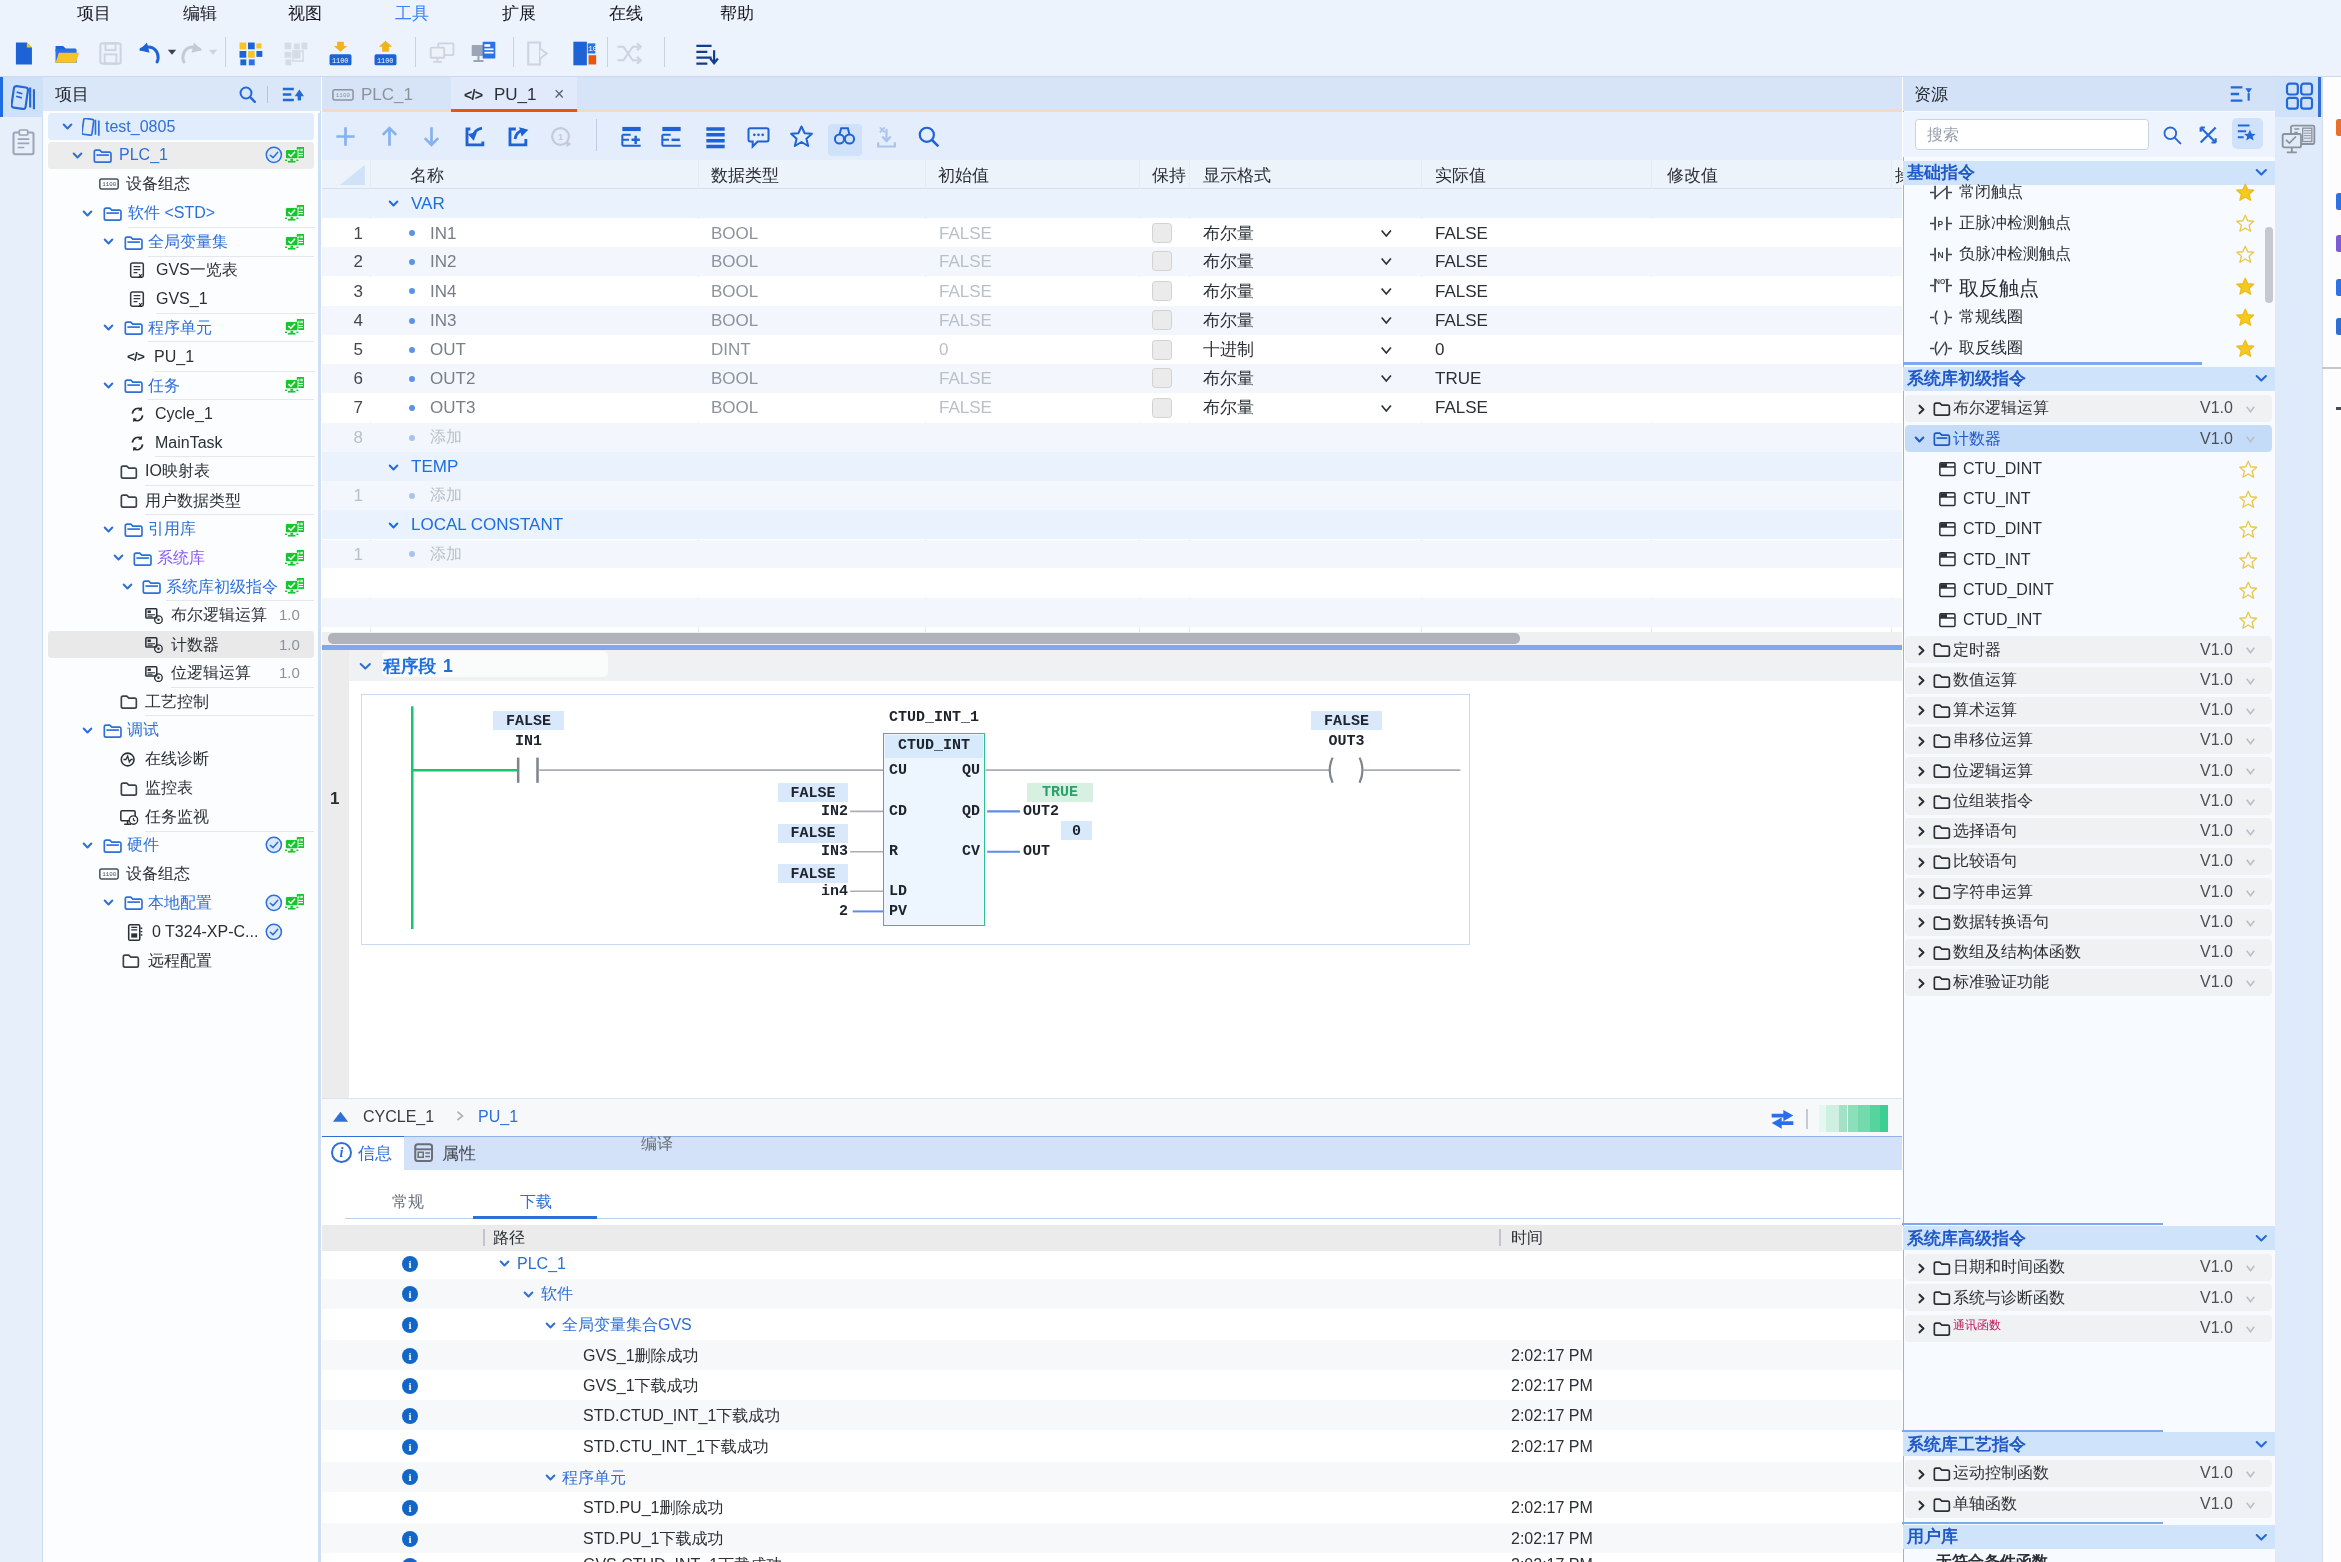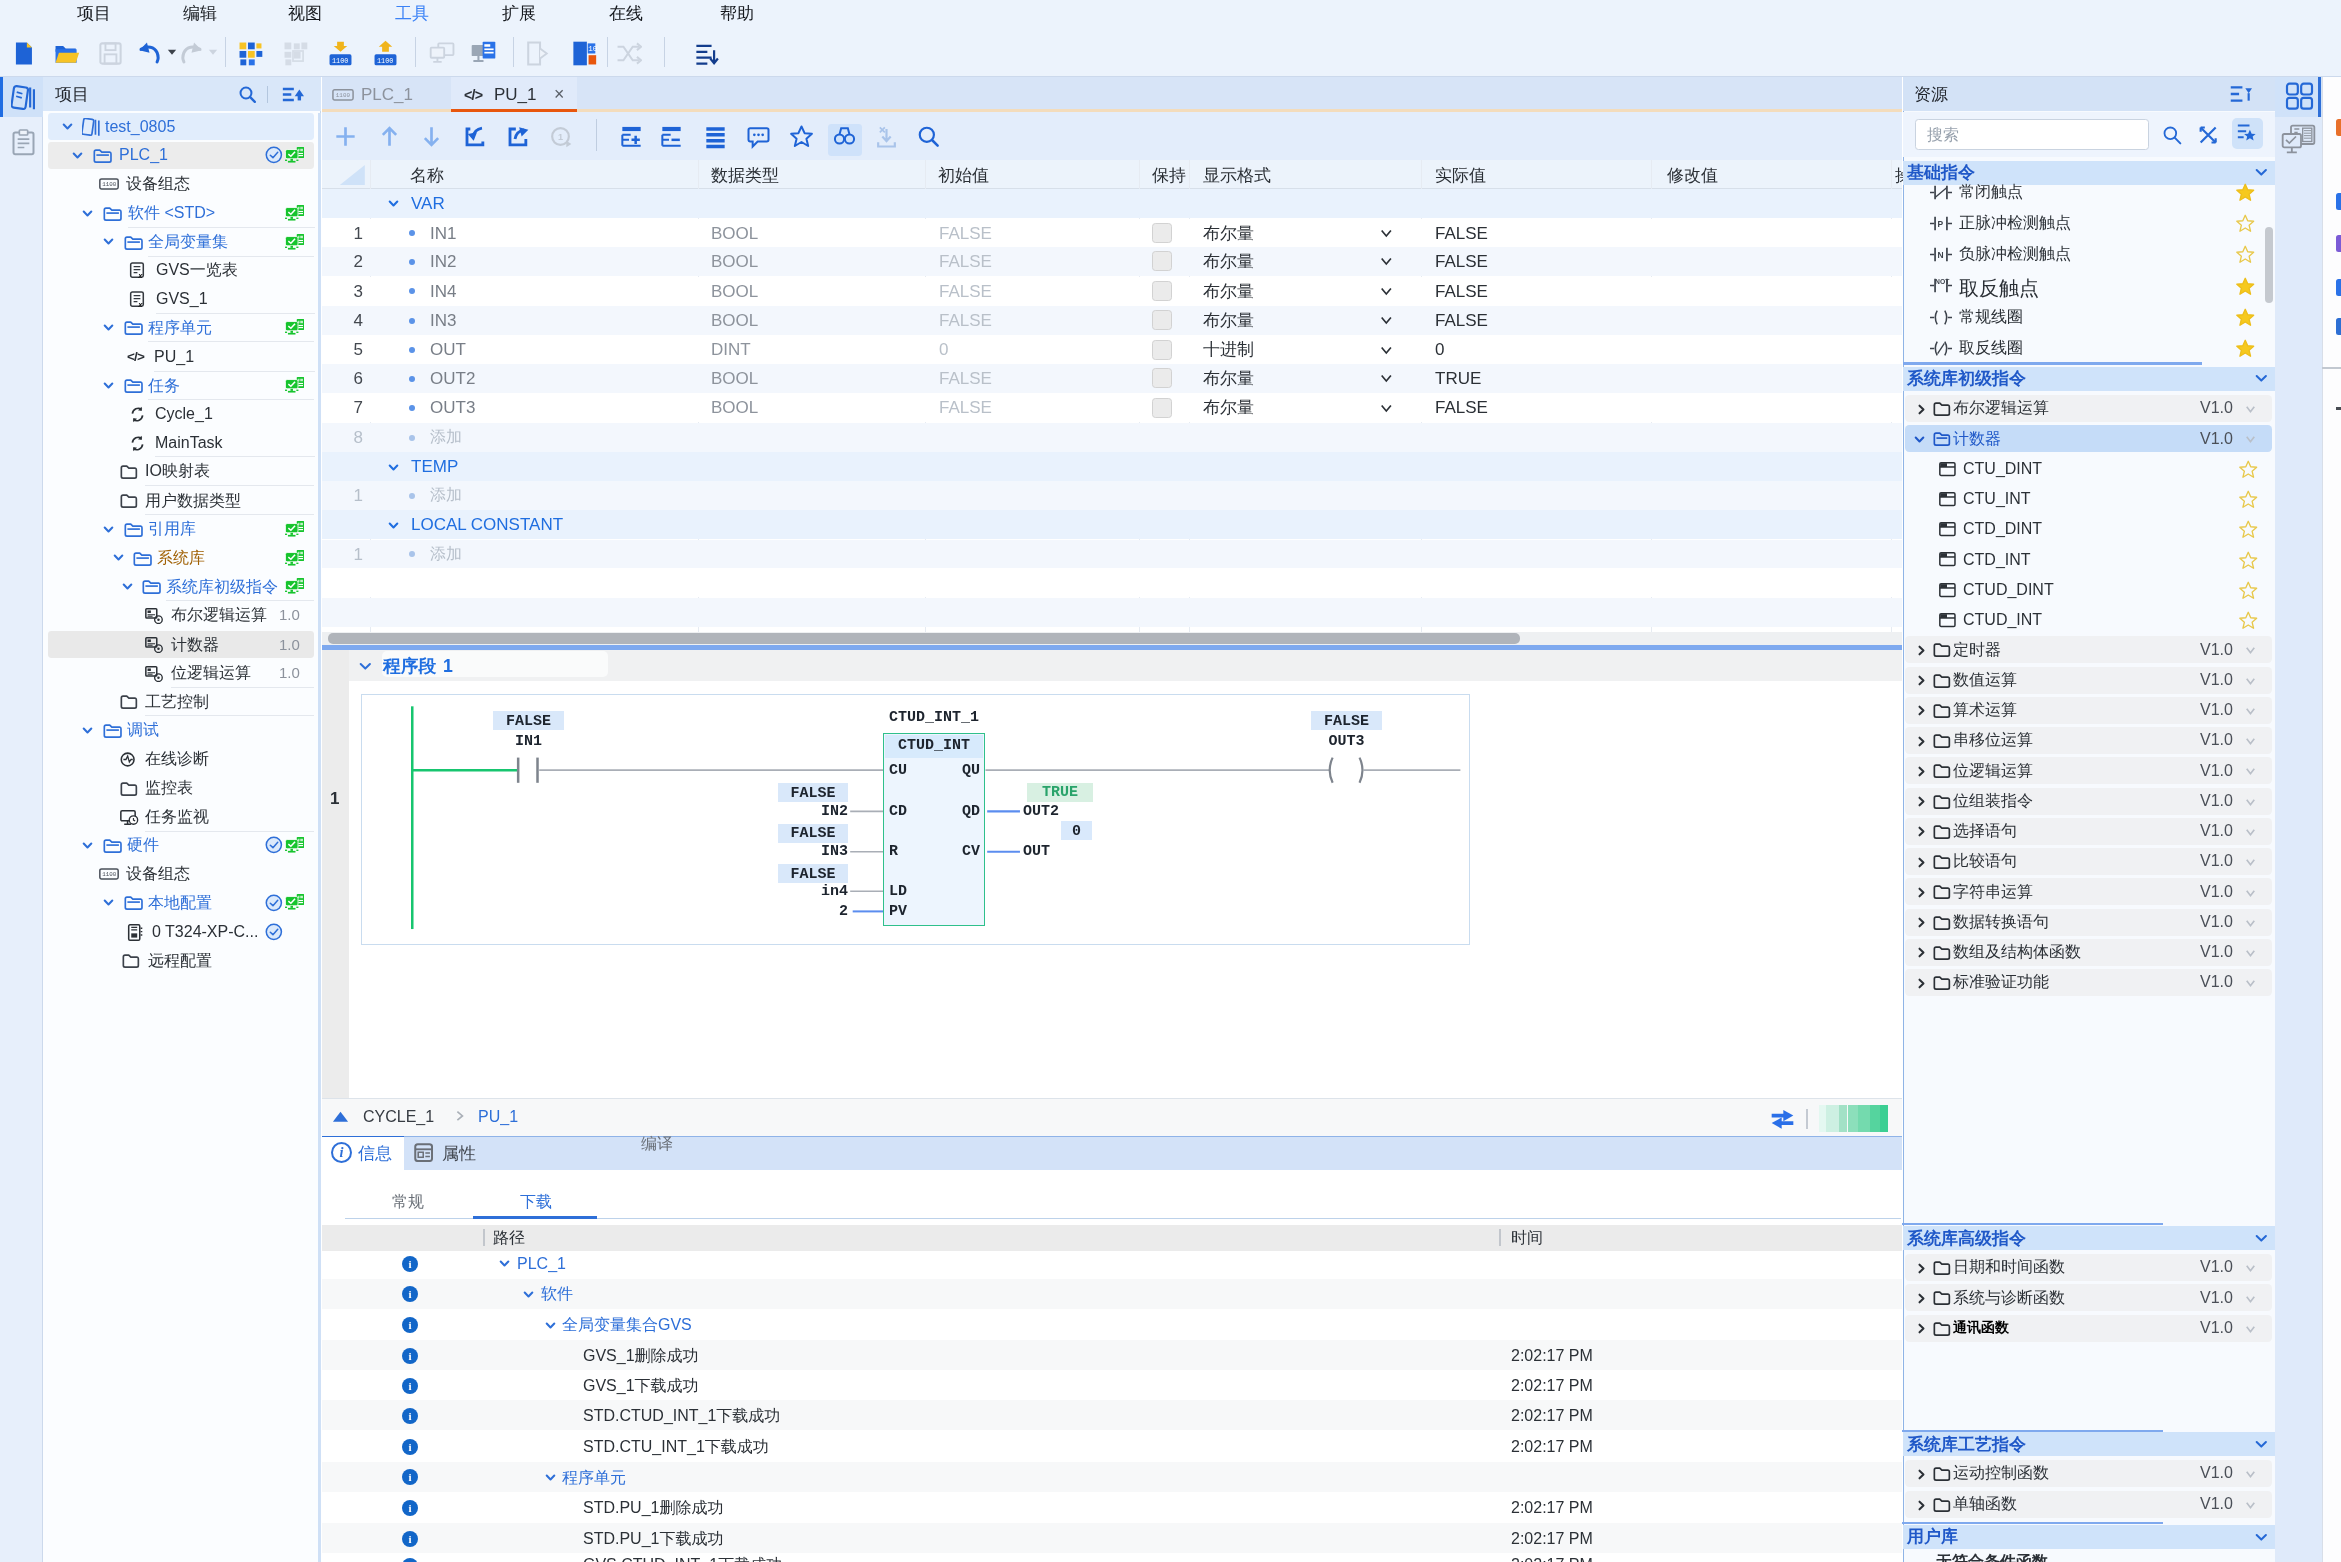--- a/index.html
+++ b/index.html
@@ -315,21 +315,21 @@
     <rect x="0" y="15" width="2.5" height="1.6" fill="#16c42d"></rect>
     <rect x="13.5" y="15" width="2.5" height="1.6" fill="#16c42d"></rect>
   </svg>
 <svg style="position:absolute;left:113px;top:552px;" width="11" height="11" viewBox="0 0 13 13">
     <path d="M2 4.16 L6.5 8.84 L11 4.16" fill="none" stroke="#2e6fd8" stroke-width="2.4" stroke-linecap="round" stroke-linejoin="round"></path>
   </svg>
 <svg style="position:absolute;left:133px;top:551px;" width="19.3" height="15" viewBox="0 0 23 18">
     <path d="M1.5 4.5 Q1.5 2.5 3.5 2.5 L8 2.5 L10.5 5 L20 5 Q21.5 5 21.5 7 L21.5 15 Q21.5 17 19.5 17 L3.5 17 Q1.5 17 1.5 15 Z" fill="none" stroke="#2e6fd8" stroke-width="2" stroke-linejoin="round"></path>
     <path d="M4 8.5 L19 8.5" stroke="#2e6fd8" stroke-width="2"></path>
   </svg>
-<div class="t " style="left:157px;top:549px;font-size:16px;color:#a16207;font-weight:normal;">系统库</div>
+<div class="t " style="left:157px;top:549px;font-size:16px;color:#8b5cf6;font-weight:normal;">系统库</div>
 <svg style="position:absolute;left:285px;top:550px;" width="19.3" height="16" viewBox="0 0 23 19">
     <rect x="14" y="0" width="9" height="13" rx="1" fill="#16c42d"></rect>
     <path d="M16.5 2 L16.5 5 M19 2 L19 5 M20.5 2 L20.5 5" stroke="#fff" stroke-width="1.2" fill="none"></path>
     <rect x="16" y="7" width="5.5" height="1.4" fill="#fff"></rect>
     <rect x="16" y="9.5" width="5.5" height="1.4" fill="#fff"></rect>
     <rect x="0.5" y="3" width="15" height="11" rx="2" fill="#16c42d" stroke="#fff" stroke-width="1"></rect>
     <path d="M4 8.5 L7 11 L12 5.5" stroke="#fff" stroke-width="1.8" fill="none"></path>
     <rect x="6.5" y="14" width="3" height="2.5" fill="#16c42d"></rect>
     <rect x="3.5" y="16.5" width="9" height="2" fill="#16c42d"></rect>
     <rect x="0" y="15" width="2.5" height="1.6" fill="#16c42d"></rect>
@@ -1193,21 +1193,21 @@
 <svg style="position:absolute;left:2245px;top:1295px;" width="11" height="9.2" viewBox="0 0 13 11">
     <path d="M2 2 L6.5 8 L11 2" fill="none" stroke="#b9bfc8" stroke-width="2"></path>
   </svg>
 <div style="left:1905px;top:1315px;width:367px;height:27px;background:#f0f1f3;border-radius:4.2px;"></div>
 <svg style="position:absolute;left:1916px;top:1323px;" width="11" height="11" viewBox="0 0 13 13">
     <path d="M4.16 2 L8.84 6.5 L4.16 11" fill="none" stroke="#2b3036" stroke-width="2.4" stroke-linecap="round" stroke-linejoin="round"></path>
   </svg>
 <svg style="position:absolute;left:1933px;top:1321px;" width="17.7" height="15" viewBox="0 0 21 18">
     <path d="M1.5 4.5 Q1.5 2.5 3.5 2.5 L8 2.5 L10.5 5 L18 5 Q19.5 5 19.5 7 L19.5 15 Q19.5 17 17.5 17 L3.5 17 Q1.5 17 1.5 15 Z" fill="none" stroke="#2b3036" stroke-width="2" stroke-linejoin="round"></path>
   </svg>
-<div class="t " style="left:1953px;top:1319px;font-size:14px;color:#000000;font-weight:bold;">通讯函数</div>
+<div class="t " style="left:1953px;top:1319px;font-size:12px;color:#be185d;font-weight:normal;">通讯函数</div>
 <div class="t " style="left:2200px;top:1319px;font-size:16px;color:#4a4f57;font-weight:normal;">V1.0</div>
 <svg style="position:absolute;left:2245px;top:1325px;" width="11" height="9.2" viewBox="0 0 13 11">
     <path d="M2 2 L6.5 8 L11 2" fill="none" stroke="#b9bfc8" stroke-width="2"></path>
   </svg>
 <div style="left:1902px;top:1430px;width:261px;height:1.7px;background:#7fa9ee;"></div>
 <div style="left:1903px;top:1432px;width:372px;height:23.5px;background:#cfe3fa;"></div>
 <div class="t " style="left:1907px;top:1435px;font-size:17px;color:#1f58c8;font-weight:bold;">系统库工艺指令</div>
 <svg style="position:absolute;left:2255px;top:1438px;" width="12.6" height="12.6" viewBox="0 0 15 15">
     <path d="M2 4.8 L7.5 10.200000000000001 L13 4.8" fill="none" stroke="#2468d6" stroke-width="2.4" stroke-linecap="round" stroke-linejoin="round"></path>
   </svg>

